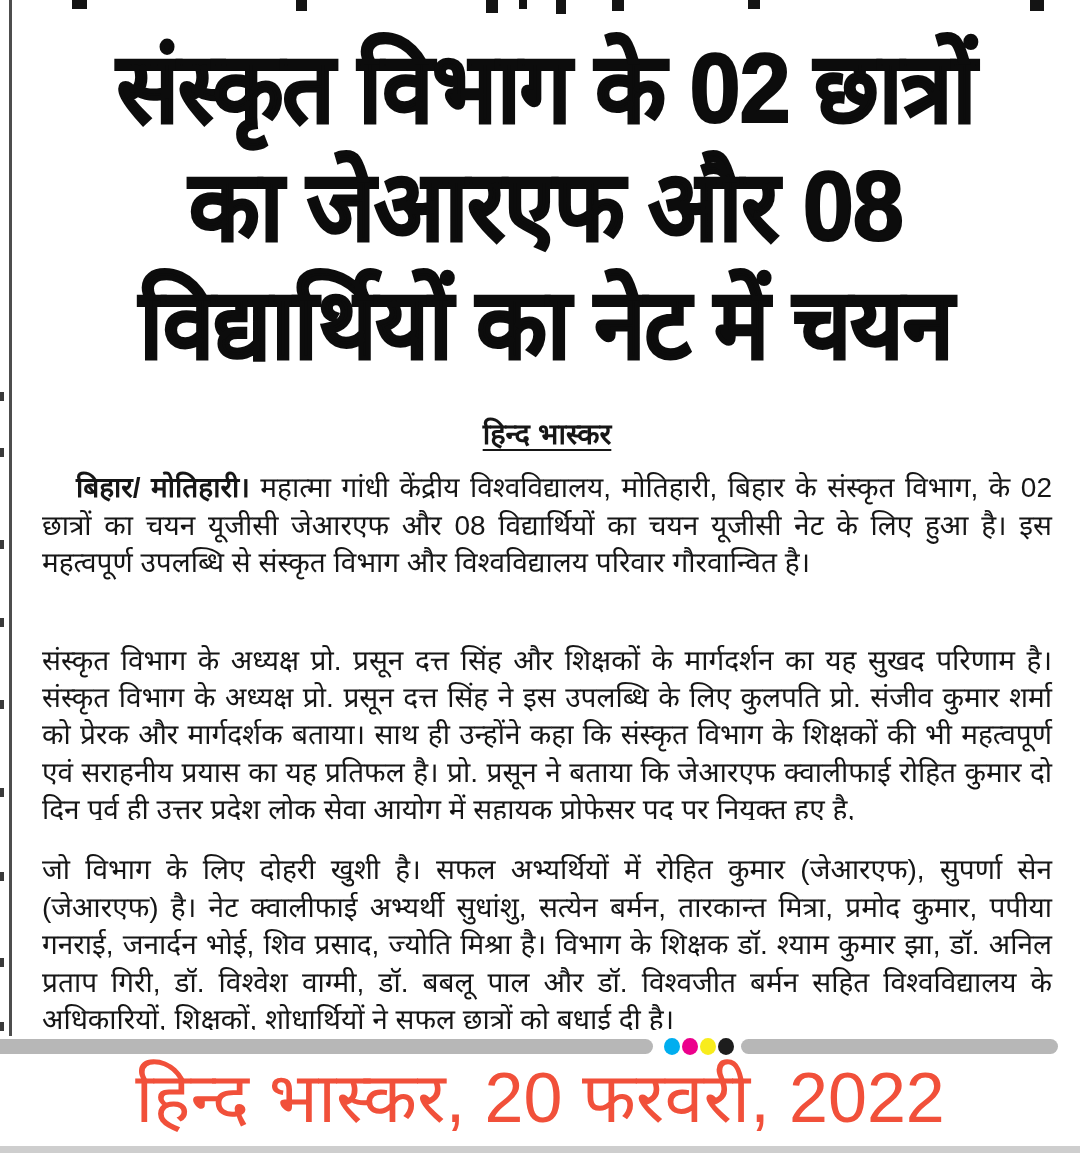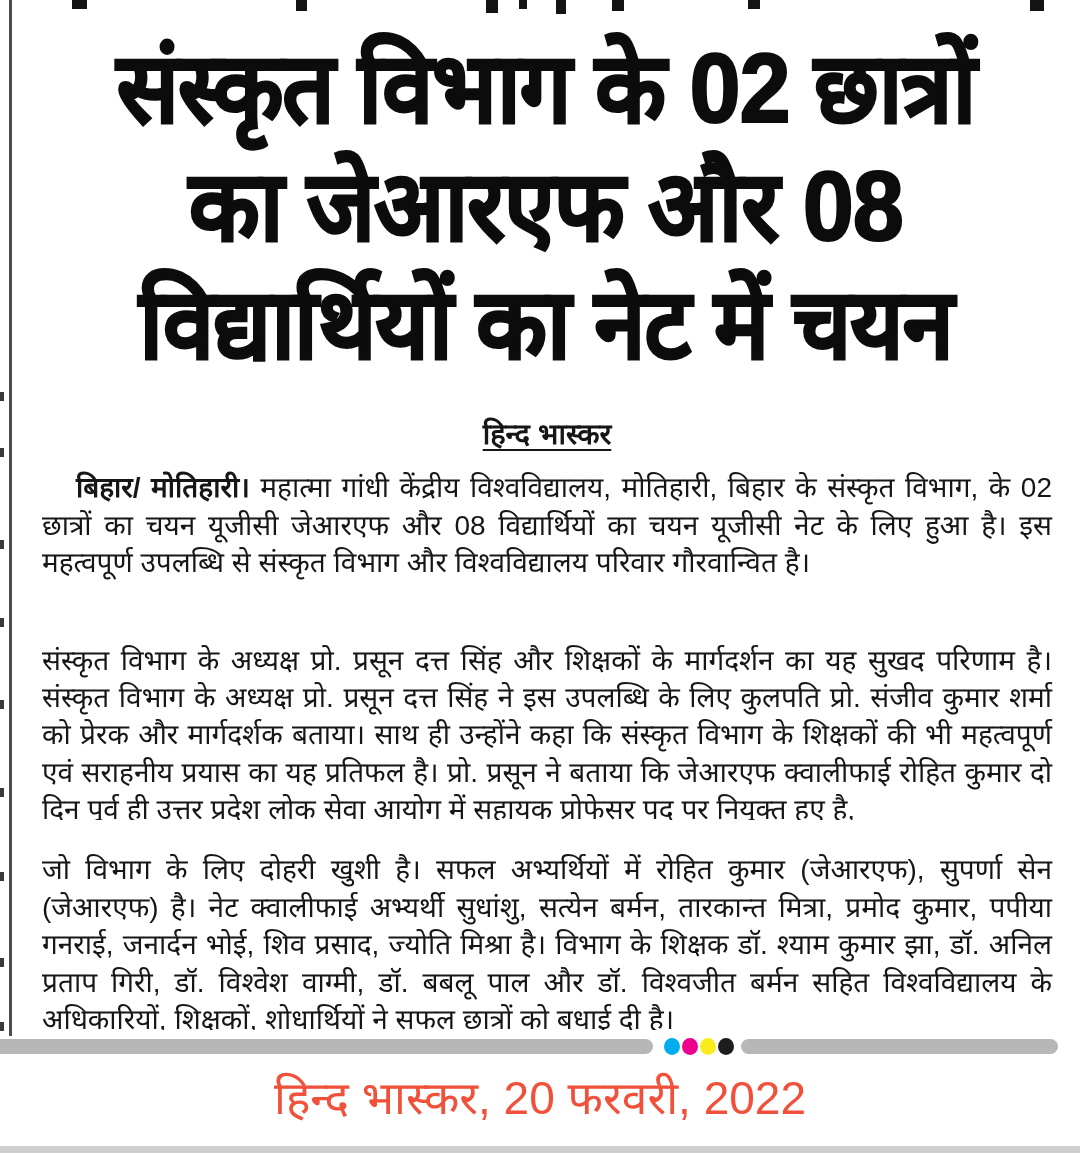--- a/index.html
+++ b/index.html
@@ -132,21 +132,21 @@
   .dot-2 { left: 700px; }
   .dot-3 { left: 718px; }
 
   
   .caption {
     position: absolute;
     left: 0;
     right: 0;
     top: 1056px;
     text-align: center;
-    font-size: 46px;
+    font-size: 70px;
     line-height: 84px;
     font-weight: 400;
     white-space: nowrap;
   }
 
   
   .bottom-strip {
     position: absolute;
     left: 0;
     right: 0;

